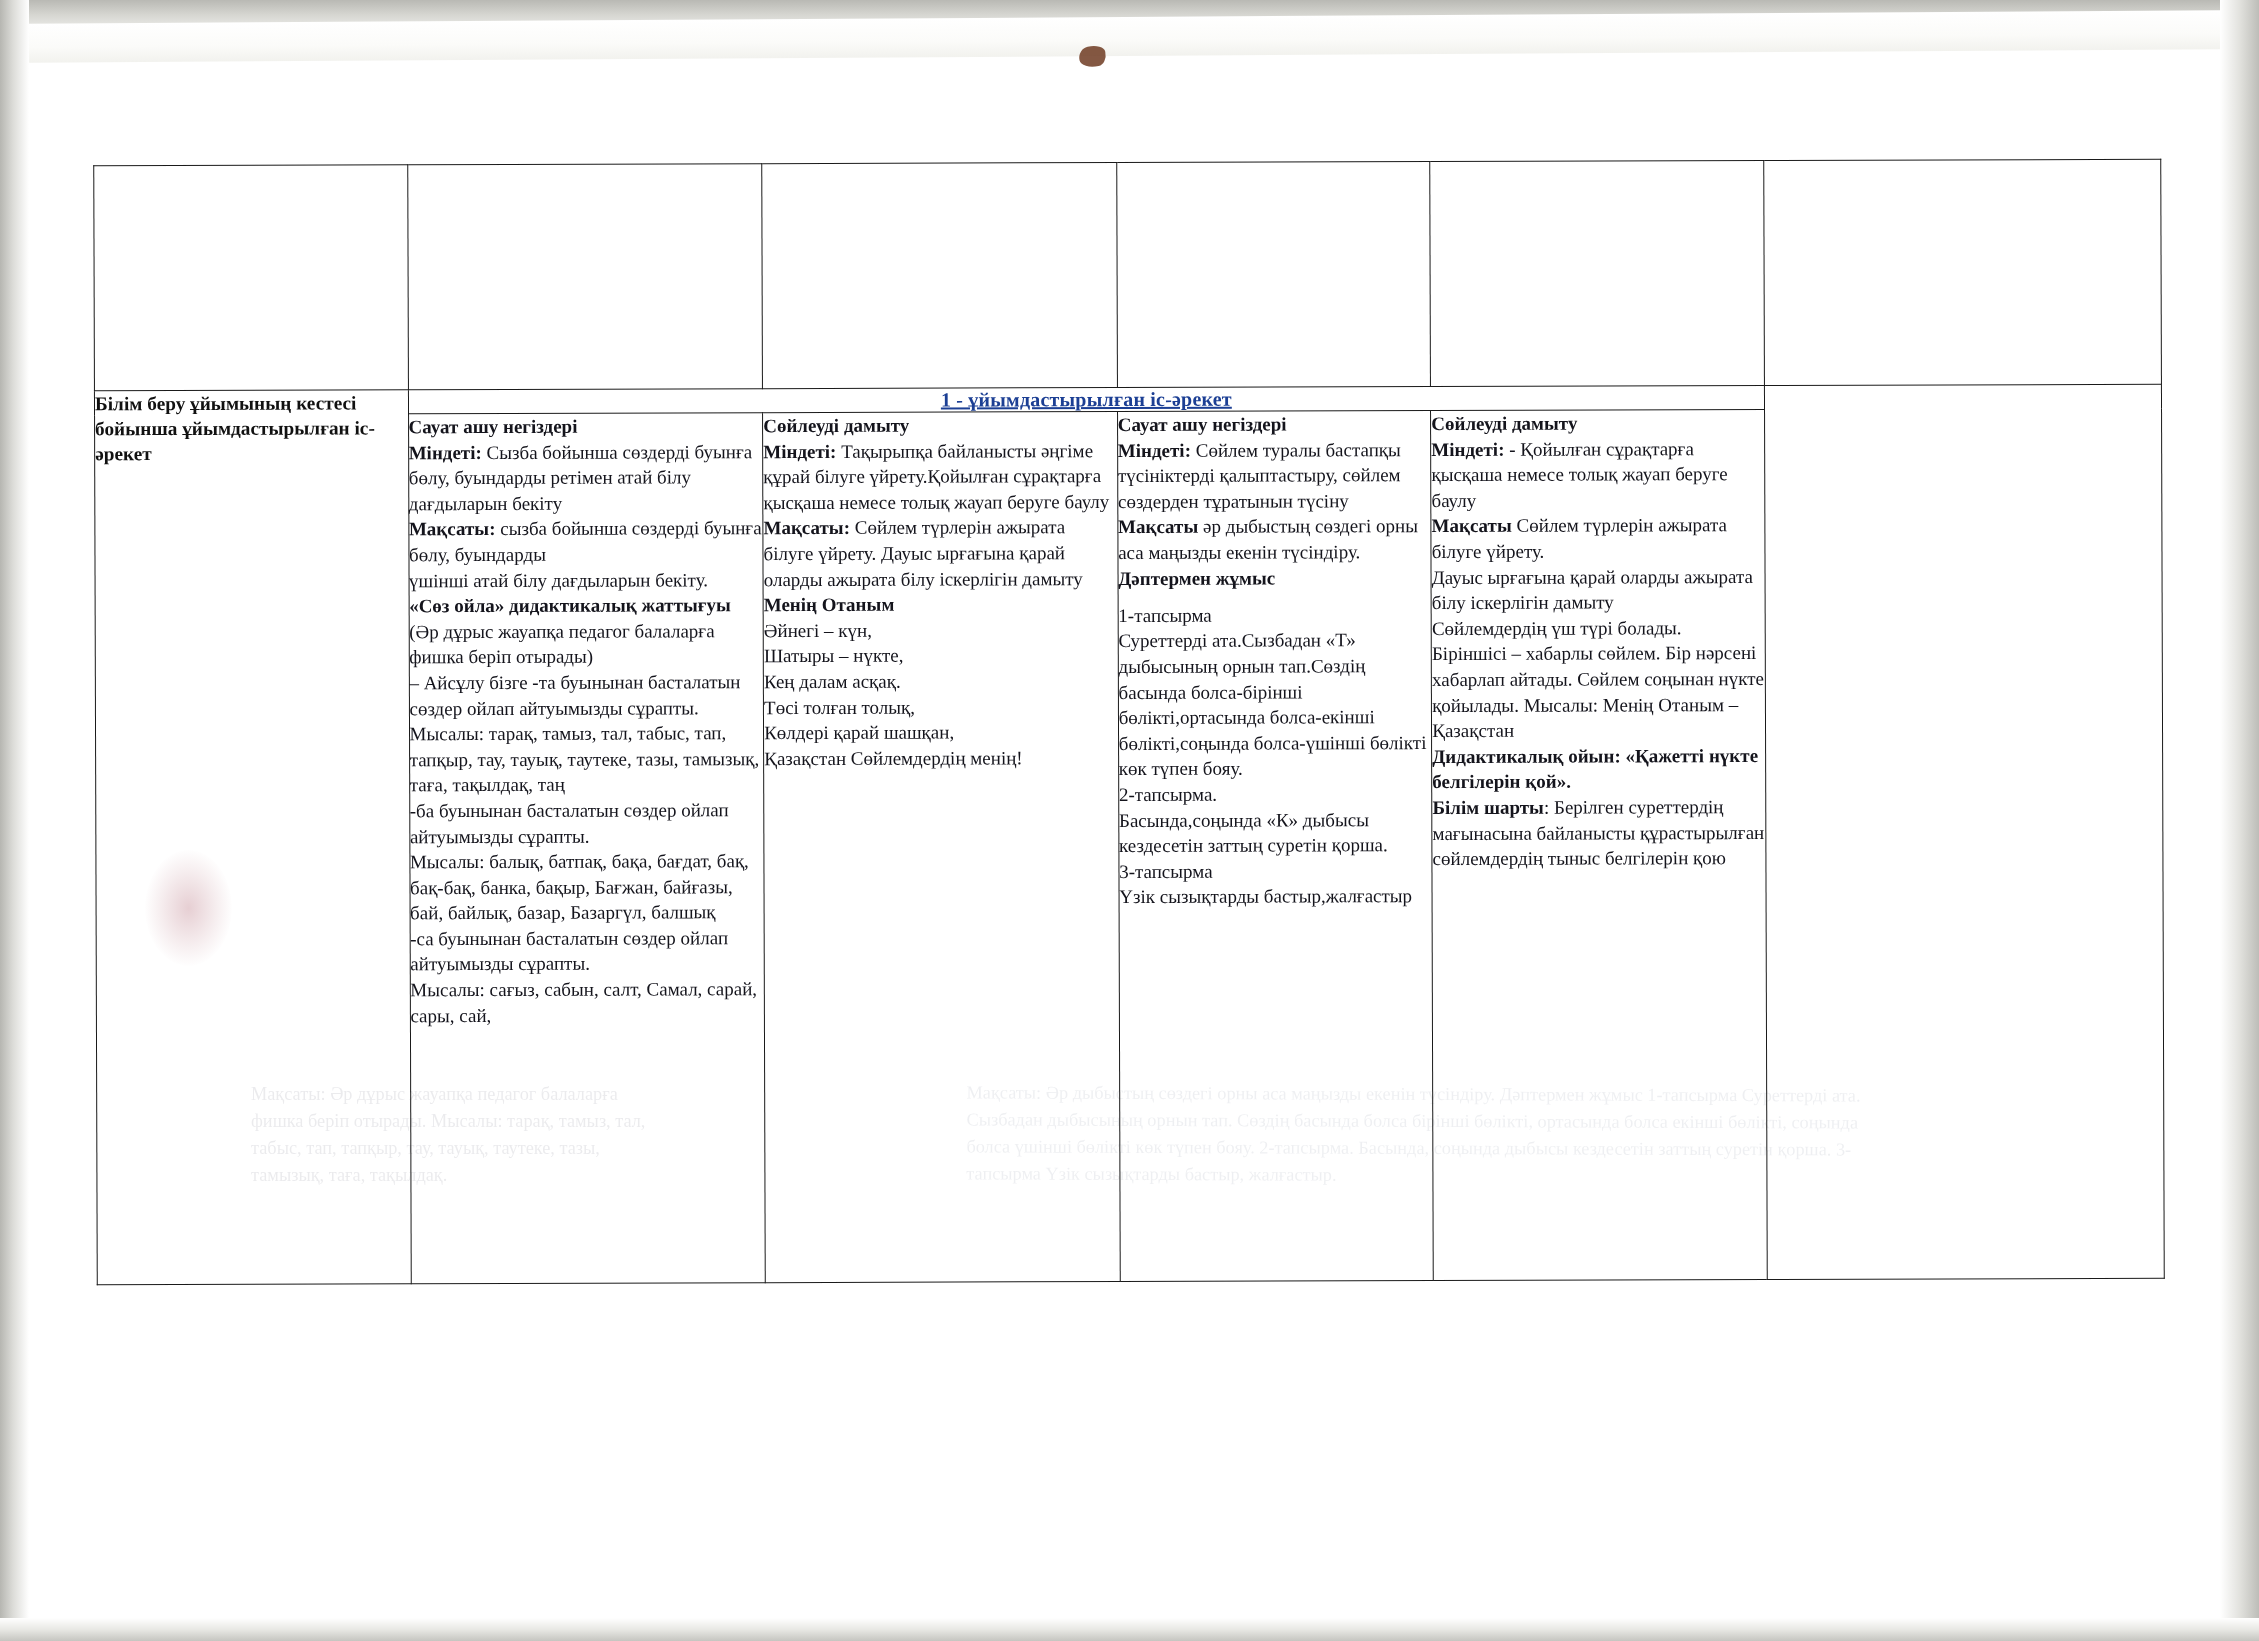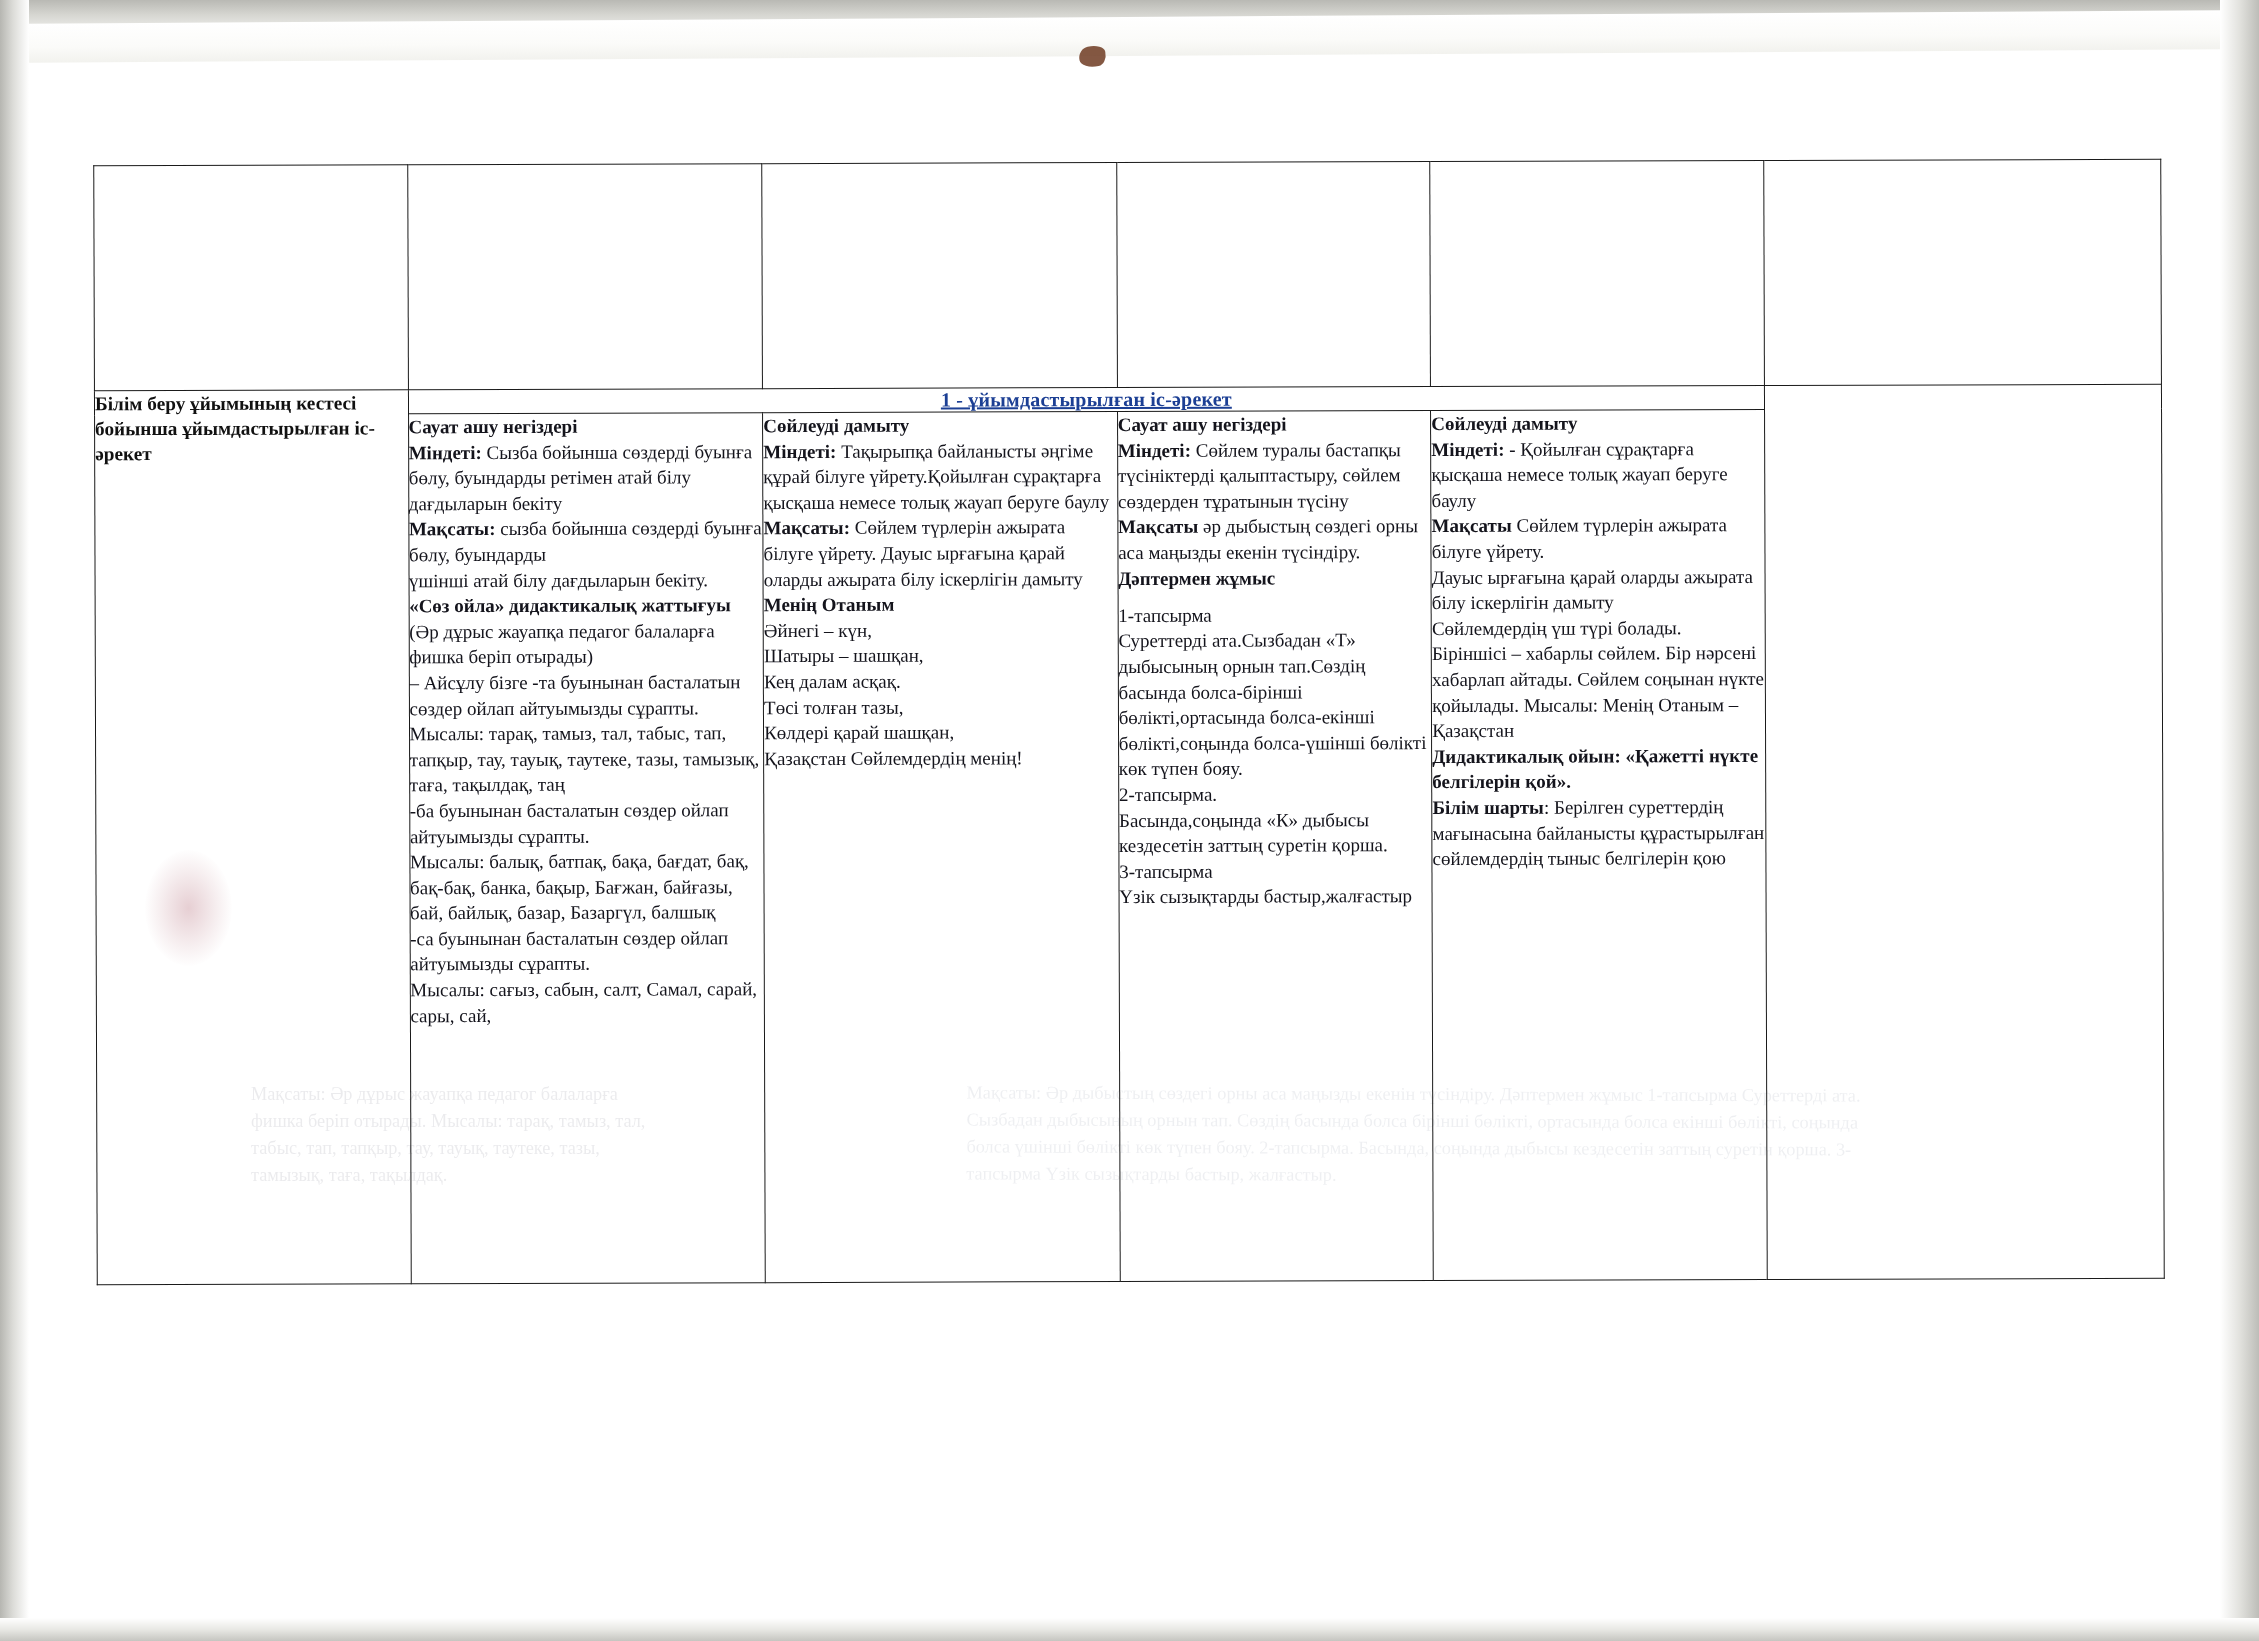--- a/index.html
+++ b/index.html
@@ -218,23 +218,23 @@
         <p><span>-са буынынан басталатын сөздер ойлап айтуымызды сұрапты.</span></p>
         <p><span>Мысалы: сағыз, сабын, салт, Самал, сарай, сары, сай,</span></p>
       </td>
 
       <td class="content-cell">
         <p class="b">Сөйлеуді дамыту</p>
         <p><span class="b">Міндеті:</span><span> Тақырыпқа байланысты әңгіме құрай білуге үйрету.Қойылған сұрақтарға қысқаша немесе толық жауап беруге баулу</span></p>
         <p><span class="b">Мақсаты:</span><span>  Сөйлем түрлерін ажырата білуге үйрету. Дауыс ырғағына қарай оларды ажырата білу іскерлігін дамыту</span></p>
         <p><span class="b">Менің Отаным</span></p>
         <p><span>Әйнегі – күн,</span></p>
-        <p><span>Шатыры – шашқан,</span></p>
+        <p><span>Шатыры – нүкте,</span></p>
         <p><span>Кең далам асқақ.</span></p>
-        <p><span>Төсі толған тазы,</span></p>
+        <p><span>Төсі толған толық,</span></p>
         <p><span>Көлдері қарай шашқан,</span></p>
         <p><span>Қазақстан Сөйлемдердің менің!</span></p>
       </td>
 
       <td class="content-cell">
         <p class="b">Сауат ашу негіздері</p>
         <p><span class="b">Міндеті:</span><span>  Сөйлем туралы бастапқы түсініктерді қалыптастыру, сөйлем сөздерден тұратынын түсіну</span></p>
         <p><span class="b">Мақсаты</span><span>  әр дыбыстың сөздегі орны аса маңызды екенін түсіндіру.</span></p>
         <p><span class="b">Дәптермен жұмыс</span></p>
         <p class="nowrap-gap">&nbsp;</p>

